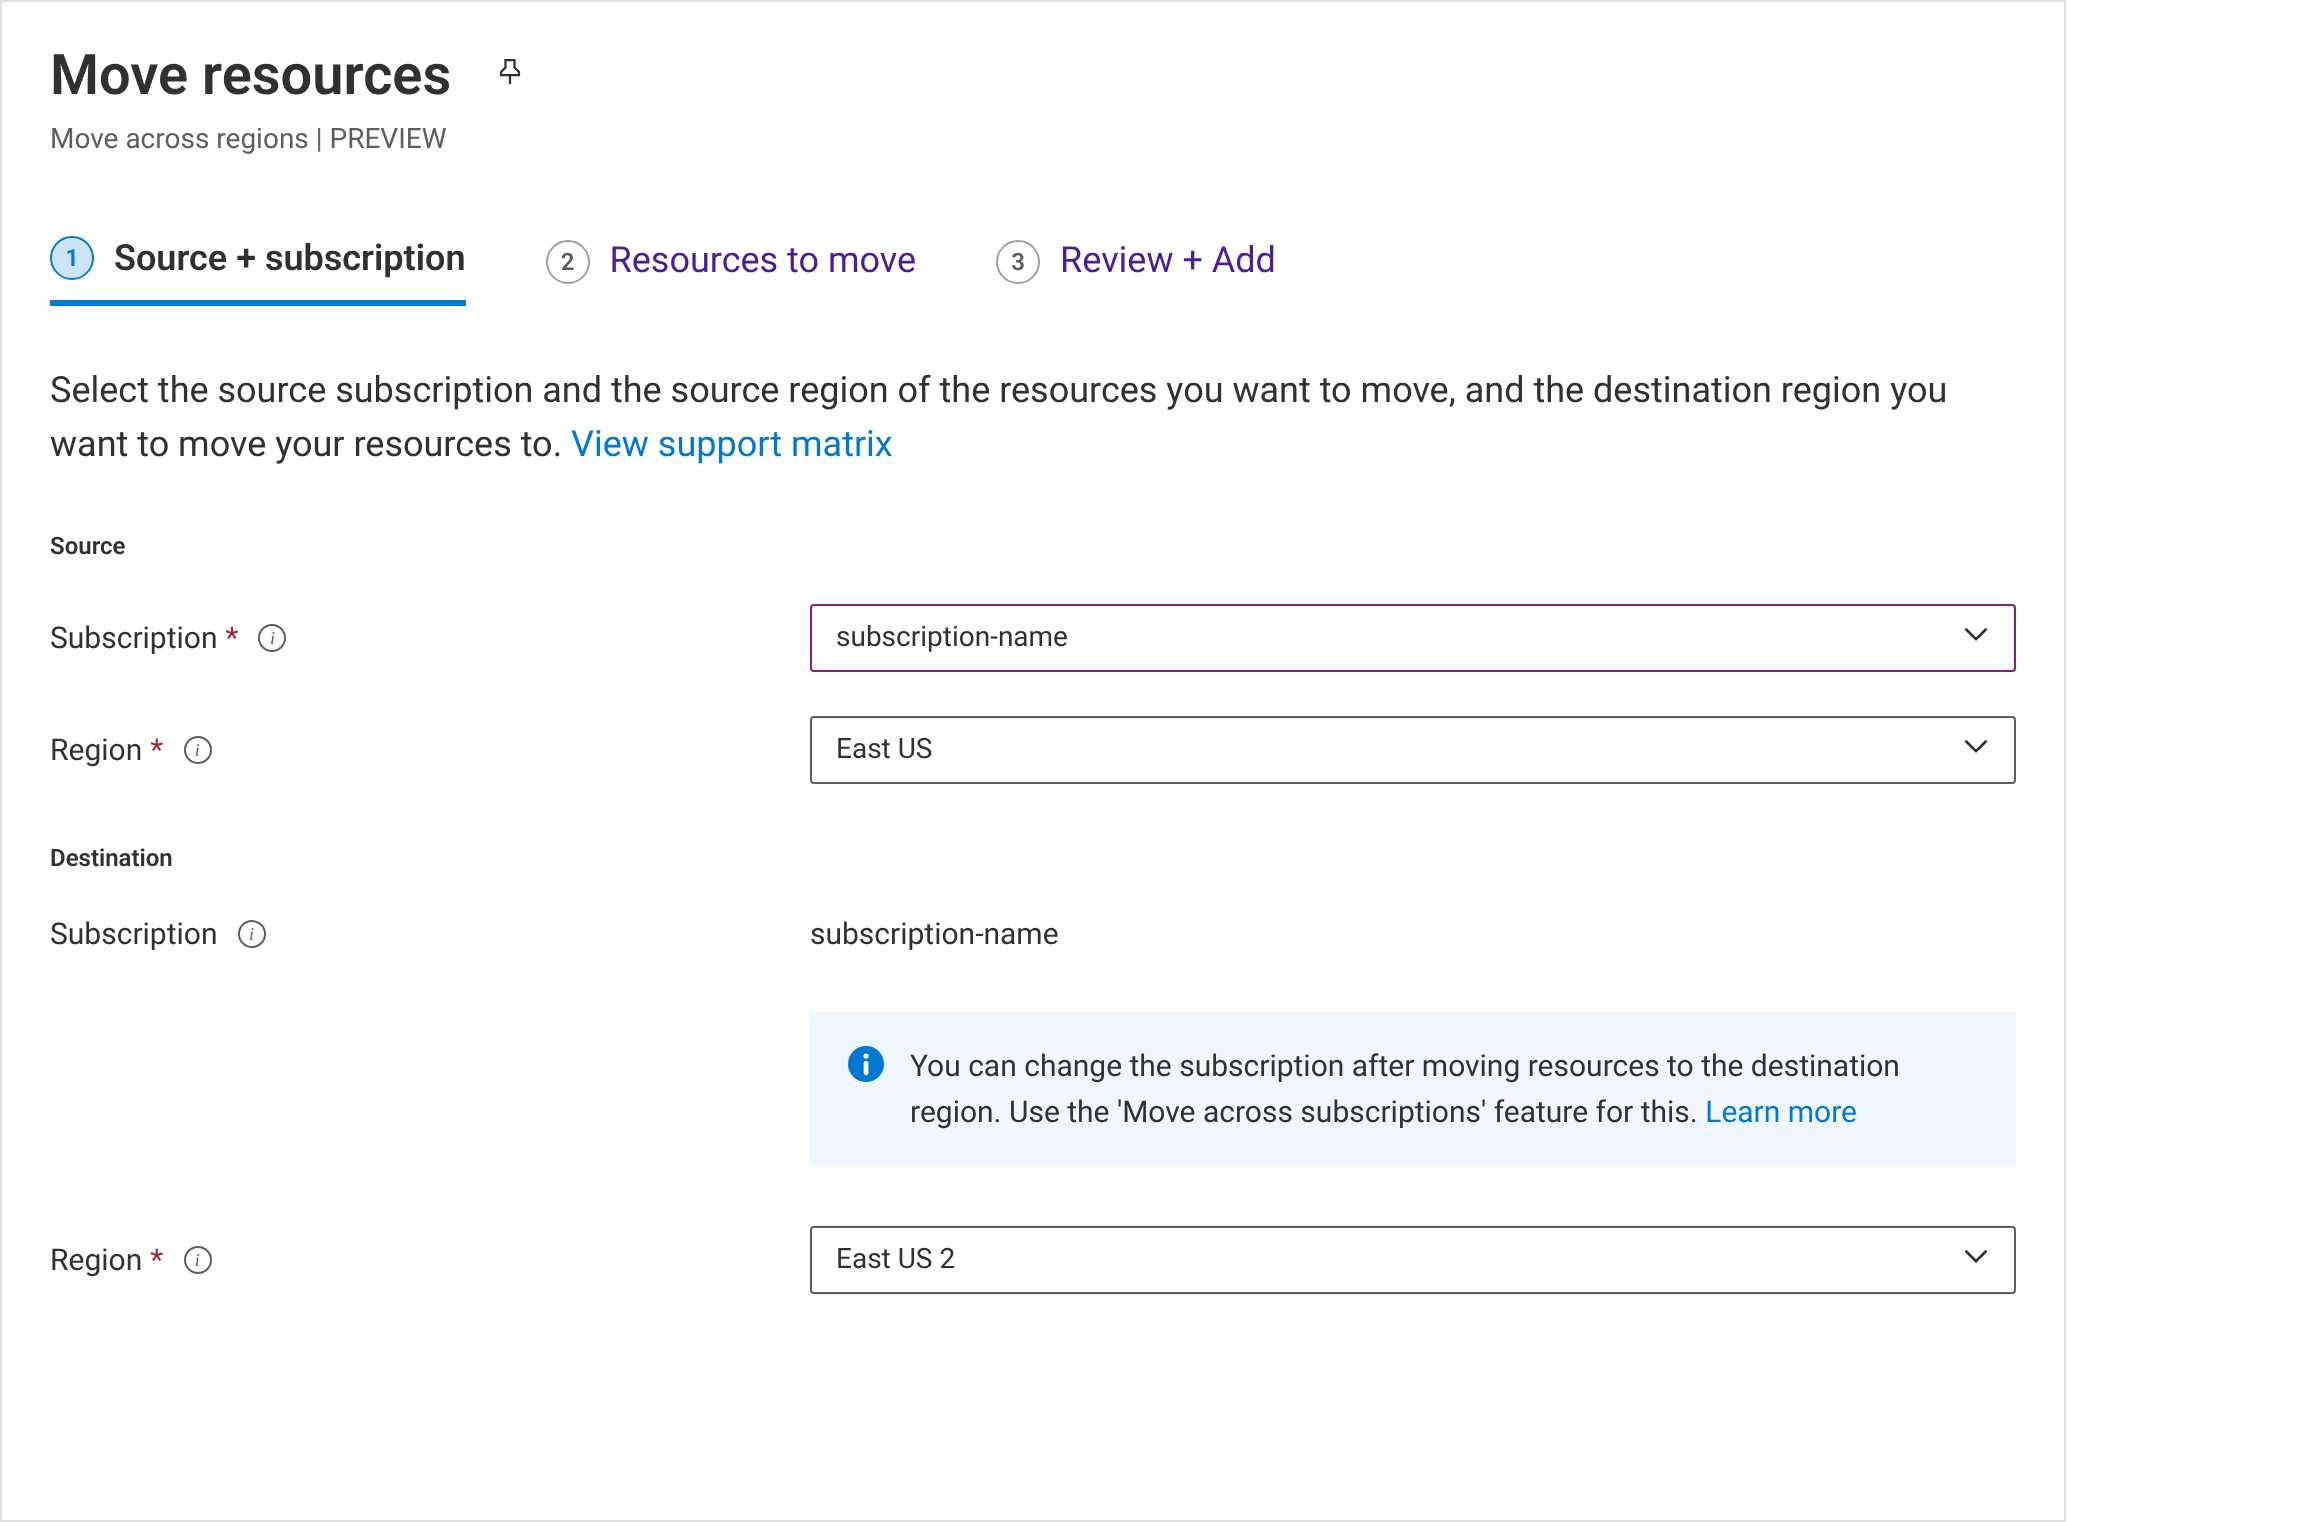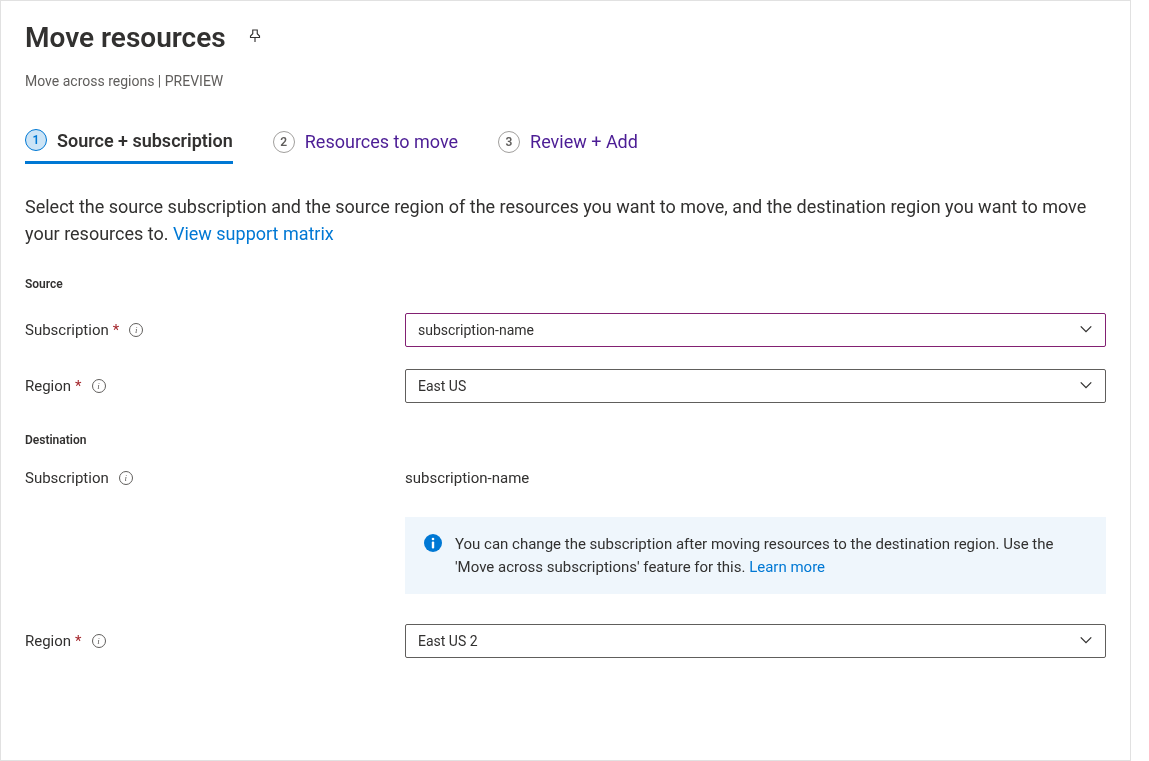--- a/index.html
+++ b/index.html
@@ -10,21 +10,21 @@
     
     body {
       font-family: "Segoe UI", -apple-system, BlinkMacSystemFont, Roboto, sans-serif;
       background: #fff;
       color: #323130;
       font-size: 14px;
     }
     
     .container {
       border: 1px solid #e1e1e1;
-      width: 1131px;
+      width: 1033px;
       height: 761px;
       padding: 20px 24px;
     }
     
     .header-row {
       display: flex;
       align-items: center;
       gap: 20px;
     }
     
@@ -35,21 +35,21 @@
     }
     
     .pin-icon svg {
       width: 18px;
       height: 18px;
     }
     
     .subtitle {
       font-size: 14px;
       color: #605e5c;
-      margin-top: 19px;
+      margin-top: 8px;
     }
     
     .tabs {
       display: flex;
       gap: 40px;
       margin-top: 40px;
       border-bottom: 1px solid transparent;
     }
     
     .tab {

